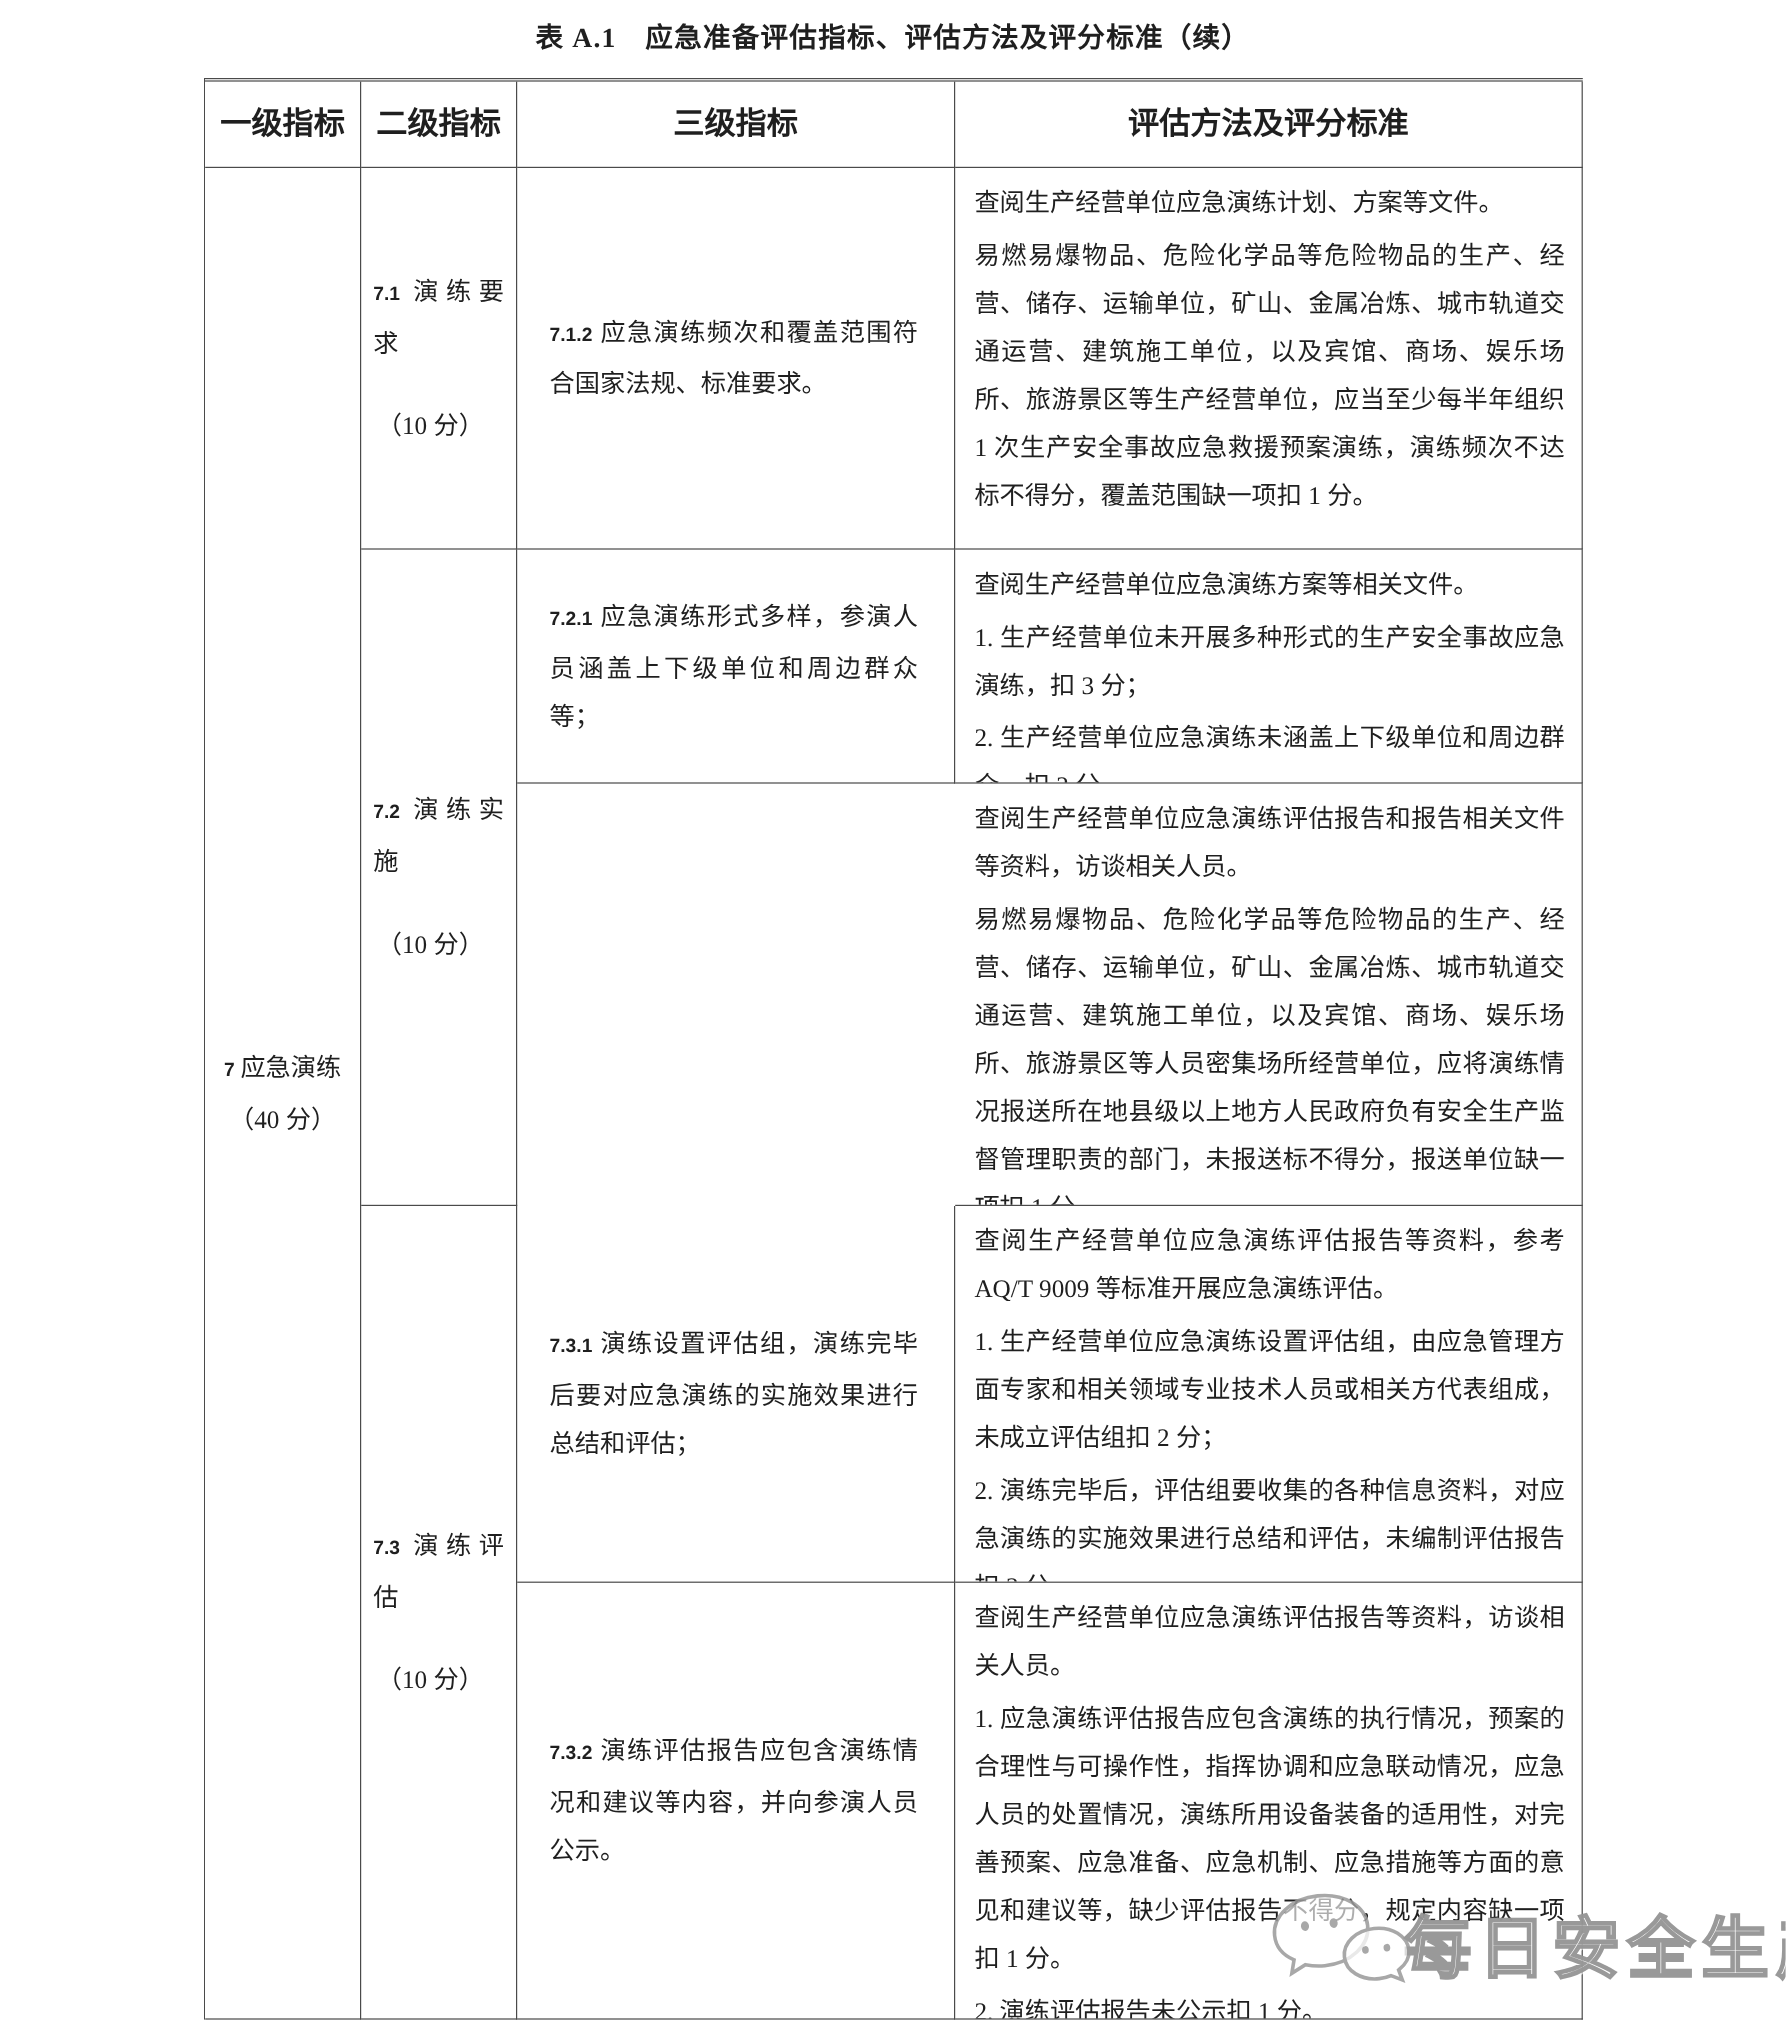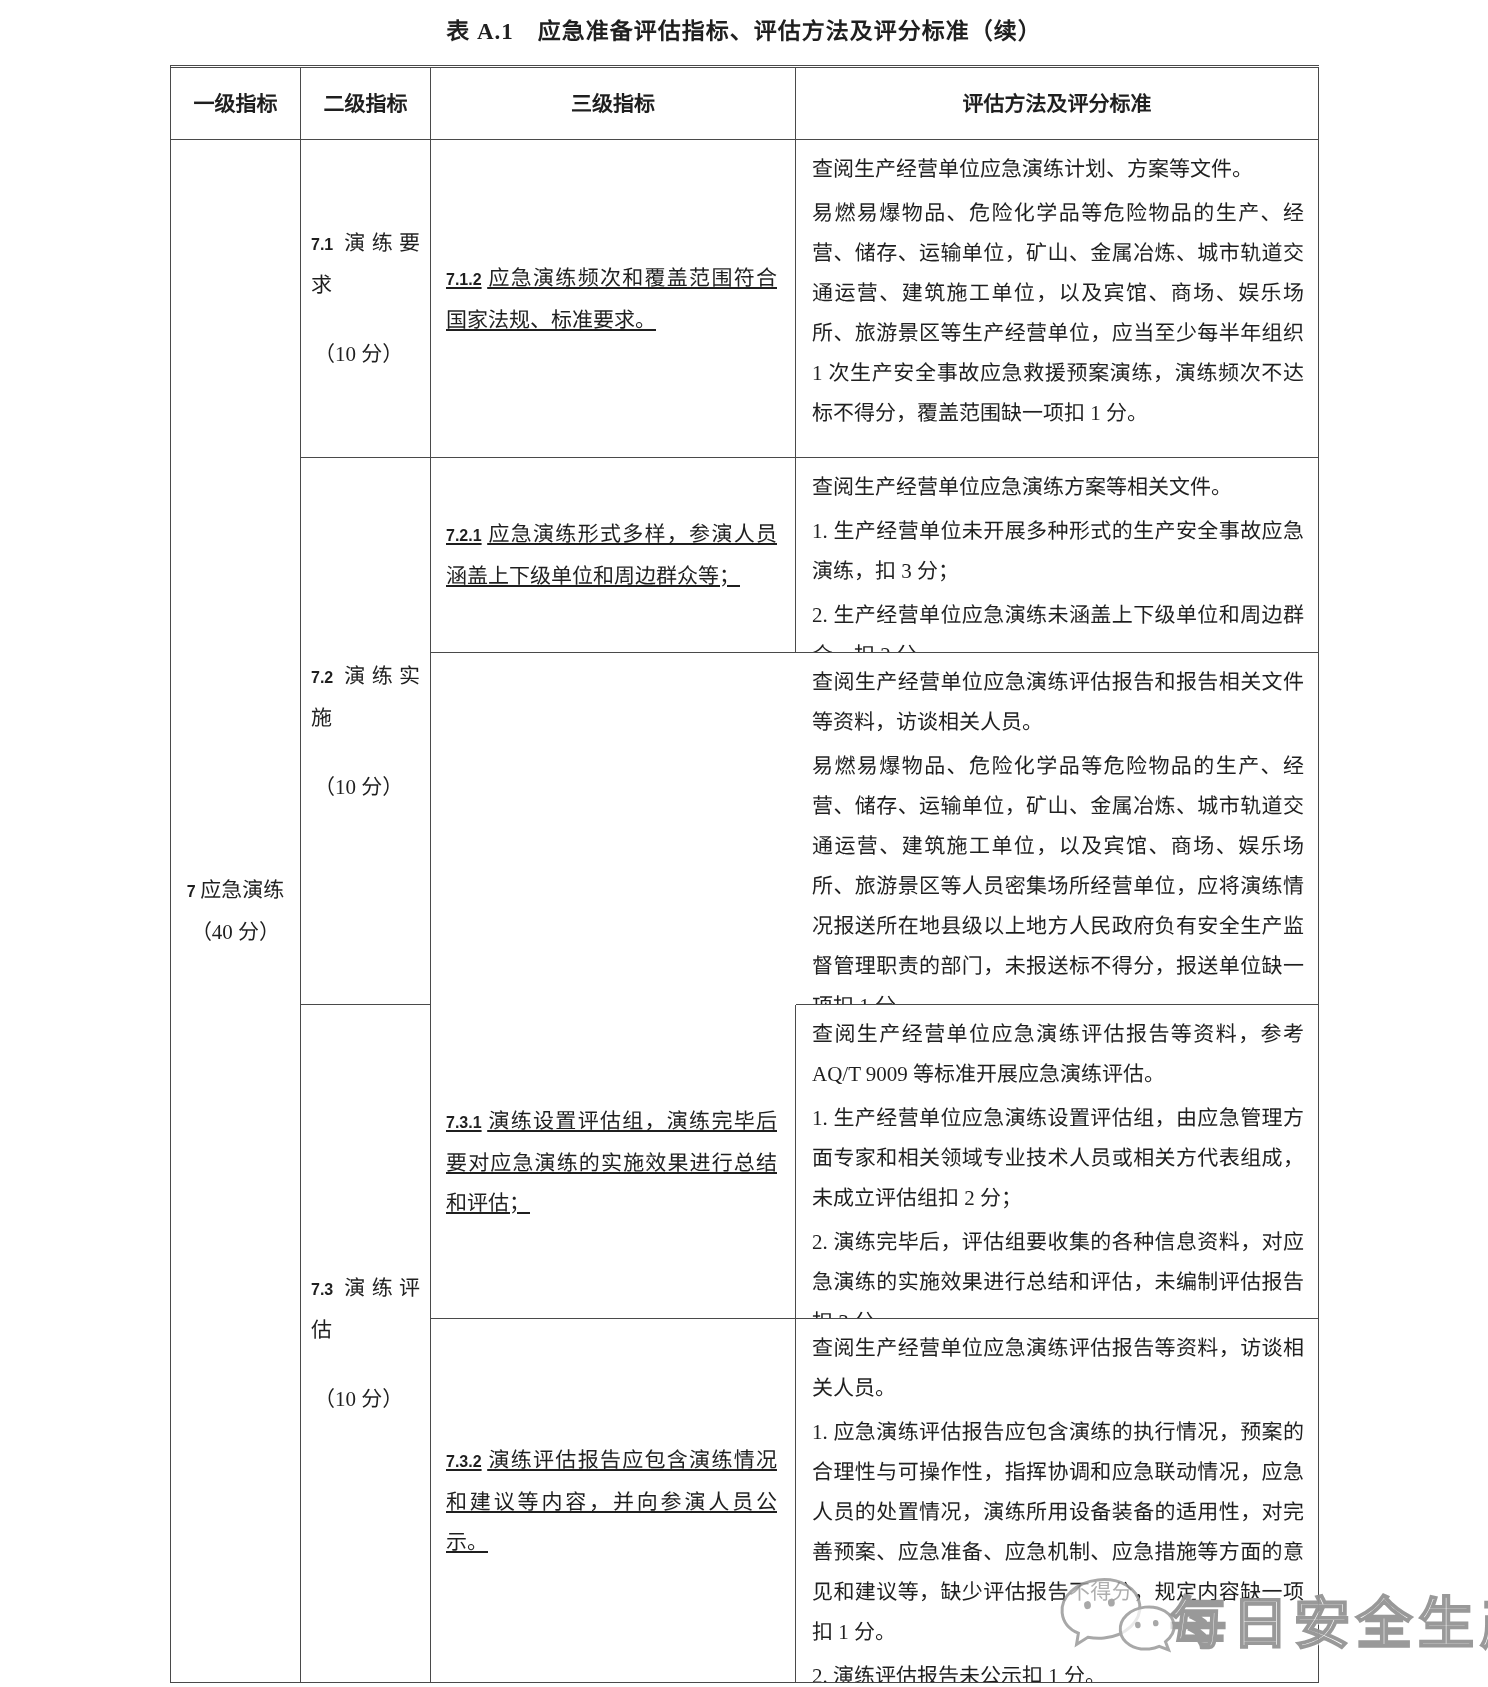--- a/index.html
+++ b/index.html
@@ -35,31 +35,31 @@
     border-right: 1px solid #4a4a4a;
     border-bottom: 1px solid #4a4a4a;
     box-sizing: border-box;
     font-size: 21px;
     line-height: 40px;
     overflow: hidden;
   }
   .hd {
     display: flex; align-items: center; justify-content: center;
     font-weight: 700;
-    font-size: 21px;
+    font-size: 26px;
   }
   .center-cell {
     display: flex; flex-direction: column; justify-content: center;
     padding: 4px 10px;
   }
   .lvl1 { text-align: center; }
   .lvl2 .l2-name { text-align: justify; }
   .lvl2 .l2-score { padding-left: 3px; margin-top: 29px; }
   .lvl3 { padding: 4px 18px 4px 15px; }
-  .lvl3 p { margin: 0; text-align: justify; text-decoration: underline; }
+  .lvl3 p { margin: 12px; text-align: justify; }
   .method { padding: 5px 10px 4px 12px; }
   .method p { margin: 4px; text-align: justify; }
   .num {
     font-family: "Liberation Sans", "DejaVu Sans", sans-serif;
     font-weight: 700;
     font-size: 16px;
     margin-right: 0.35em;
   }
   .lvl1 .num, .lvl2 .num { margin-right: 0.3em; }
 

